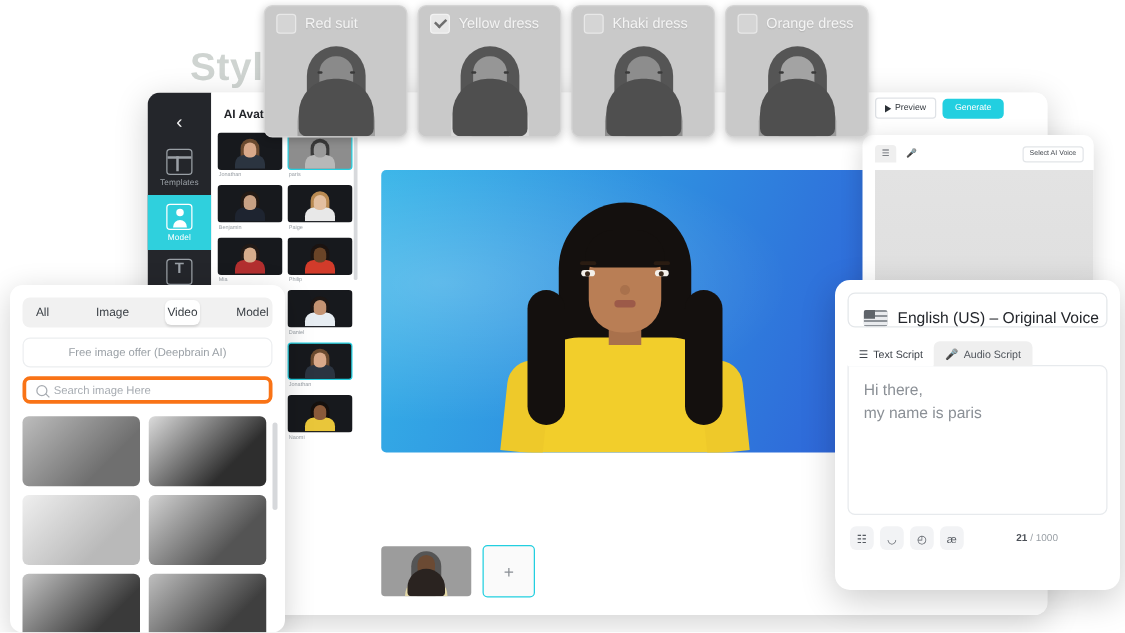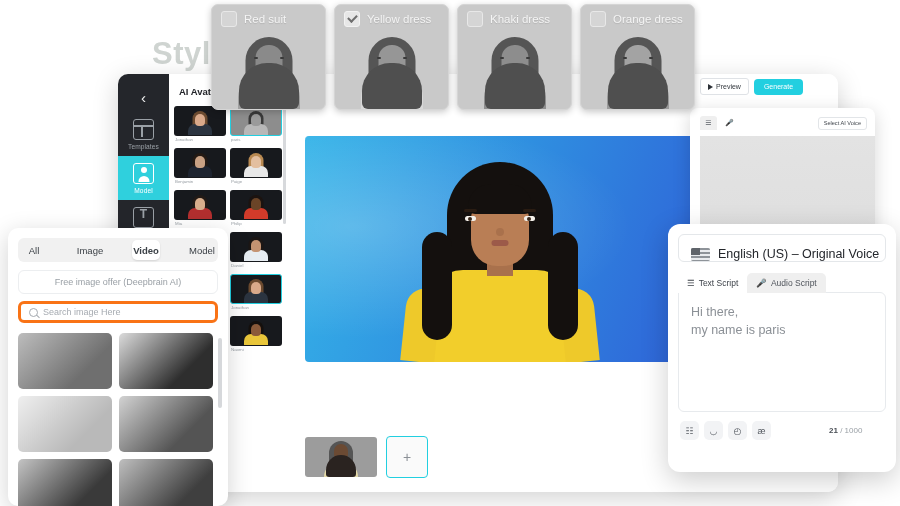--- a/index.html
+++ b/index.html
@@ -162,32 +162,32 @@
   }
   .sc-tab.on{background:#fff;}
   .sc-tab.off{background:#efefef;color:#50555c;}
   .sc-area{
     height:120px;border:1px solid #e7eaed;border-radius:0 6px 6px 6px;margin-top:-1px;
     padding:10px 12px;box-sizing:border-box;
   }
   .sc-text{font-size:12.5px;line-height:18px;color:#8b9096;}
   .sc-foot{display:flex;align-items:center;gap:5px;margin-top:9px;padding-left:2px;}
   .sc-ic{width:19px;height:19px;border-radius:5px;background:#f2f3f5;display:flex;align-items:center;justify-content:center;font-size:9px;color:#555a61;}
-  .sc-count{font-size:8px;color:#9aa0a6;margin-left:21px;padding-left:32px;}
+  .sc-count{font-size:8px;color:#9aa0a6;margin-left:5px;padding-left:32px;}
   .sc-count b{color:#4a4f56;font-weight:700;}
 
   
   .media-panel{
     position:absolute;left:8px;top:228px;width:220px;height:278px;
     background:#fff;border-radius:10px;box-shadow:0 6px 24px rgba(0,0,0,.18);
     z-index:35;padding:10px;box-sizing:border-box;overflow:hidden;
   }
   .mp-tabs{height:24px;background:#f1f1f1;border-radius:6px;display:flex;align-items:center;padding:2px;box-sizing:border-box;gap:28px;}
   .mp-tab{flex:1;height:20px;border-radius:5px;display:flex;align-items:center;justify-content:center;font-size:9.5px;color:#3b4046;}
-  .mp-tab.on{background:#fff;box-shadow:0 1px 2px rgba(0,0,0,.12);font-weight:700;}
+  .mp-tab.on{background:#fff;box-shadow:0 1px 2px rgba(0,0,0,.12);font-weight:400;}
   .mp-offer{height:22px;margin-top:8px;border:1px solid #eceef0;border-radius:6px;display:flex;align-items:center;justify-content:center;font-size:9px;color:#9aa0a6;}
   .mp-search{height:22px;margin-top:7px;border:3px solid #f97316;border-radius:6px;display:flex;align-items:center;gap:5px;padding-left:8px;box-sizing:border-box;font-size:9px;color:#a6abb1;}
   .mag{width:7px;height:7px;border:1.2px solid #a6abb1;border-radius:50%;position:relative;flex:none;}
   .mag:after{content:"";position:absolute;right:-3px;bottom:-2px;width:4px;height:1.2px;background:#a6abb1;transform:rotate(45deg);}
   .mp-grid{display:flex;flex-wrap:wrap;gap:7px;margin-top:10px;width:196px;}
   .mp-thumb{width:94px;height:56px;border-radius:5px;overflow:hidden;position:relative;background:#8f8f8f;}
   .mp-scroll{position:absolute;right:6px;top:110px;width:4px;height:70px;border-radius:3px;background:#d6d8db;}
 
   .lbl{white-space:nowrap;}
 </style>

